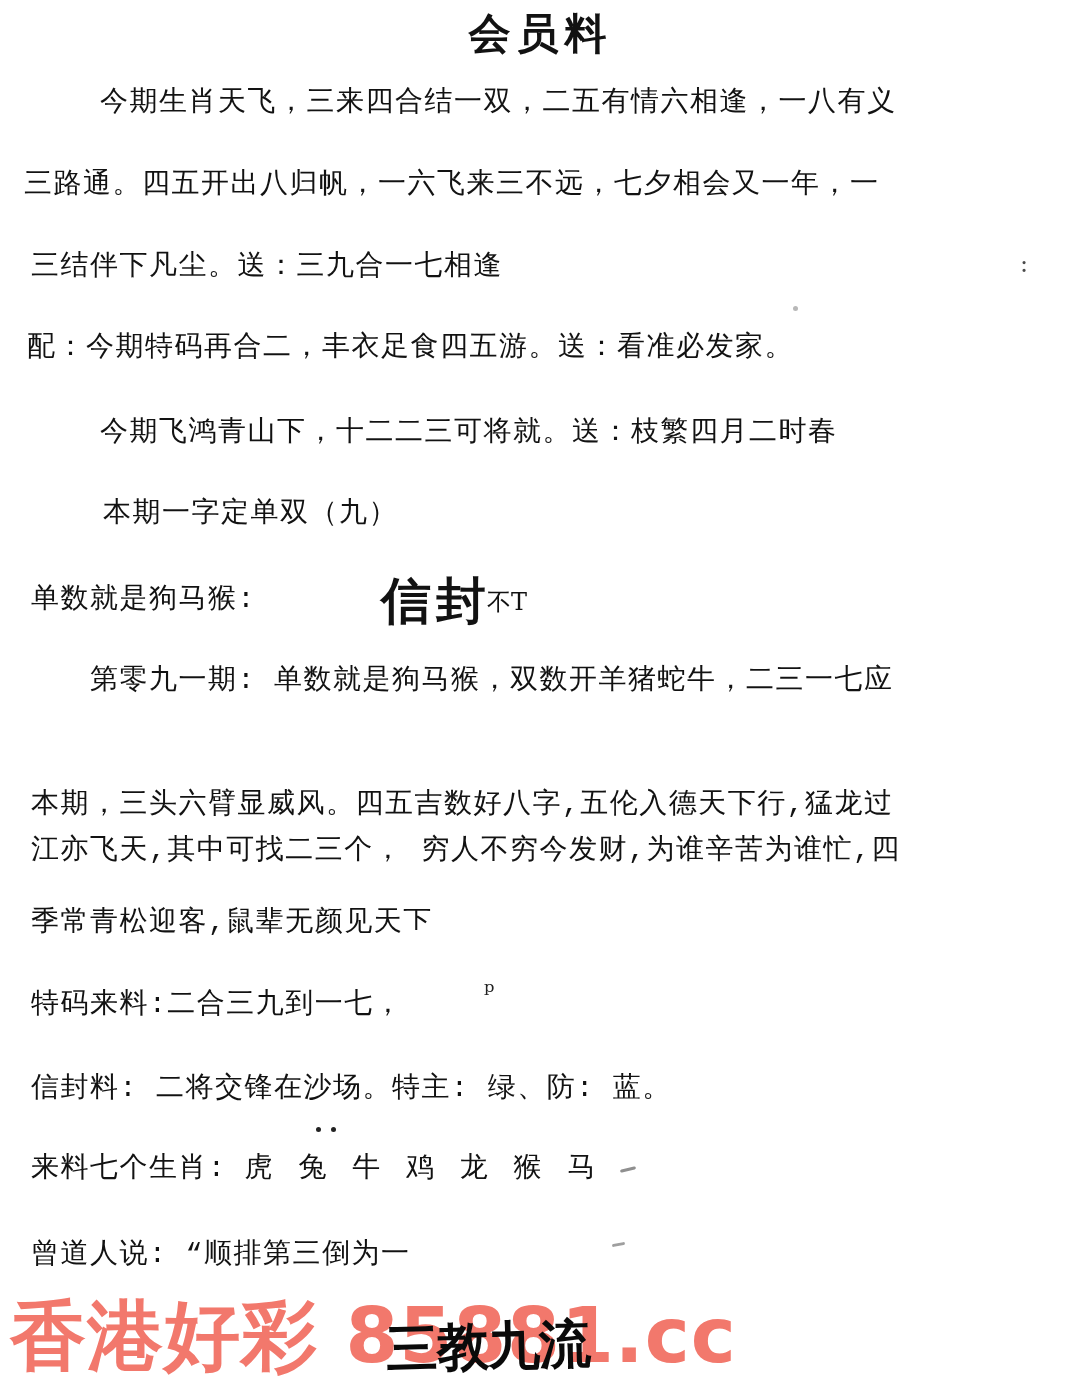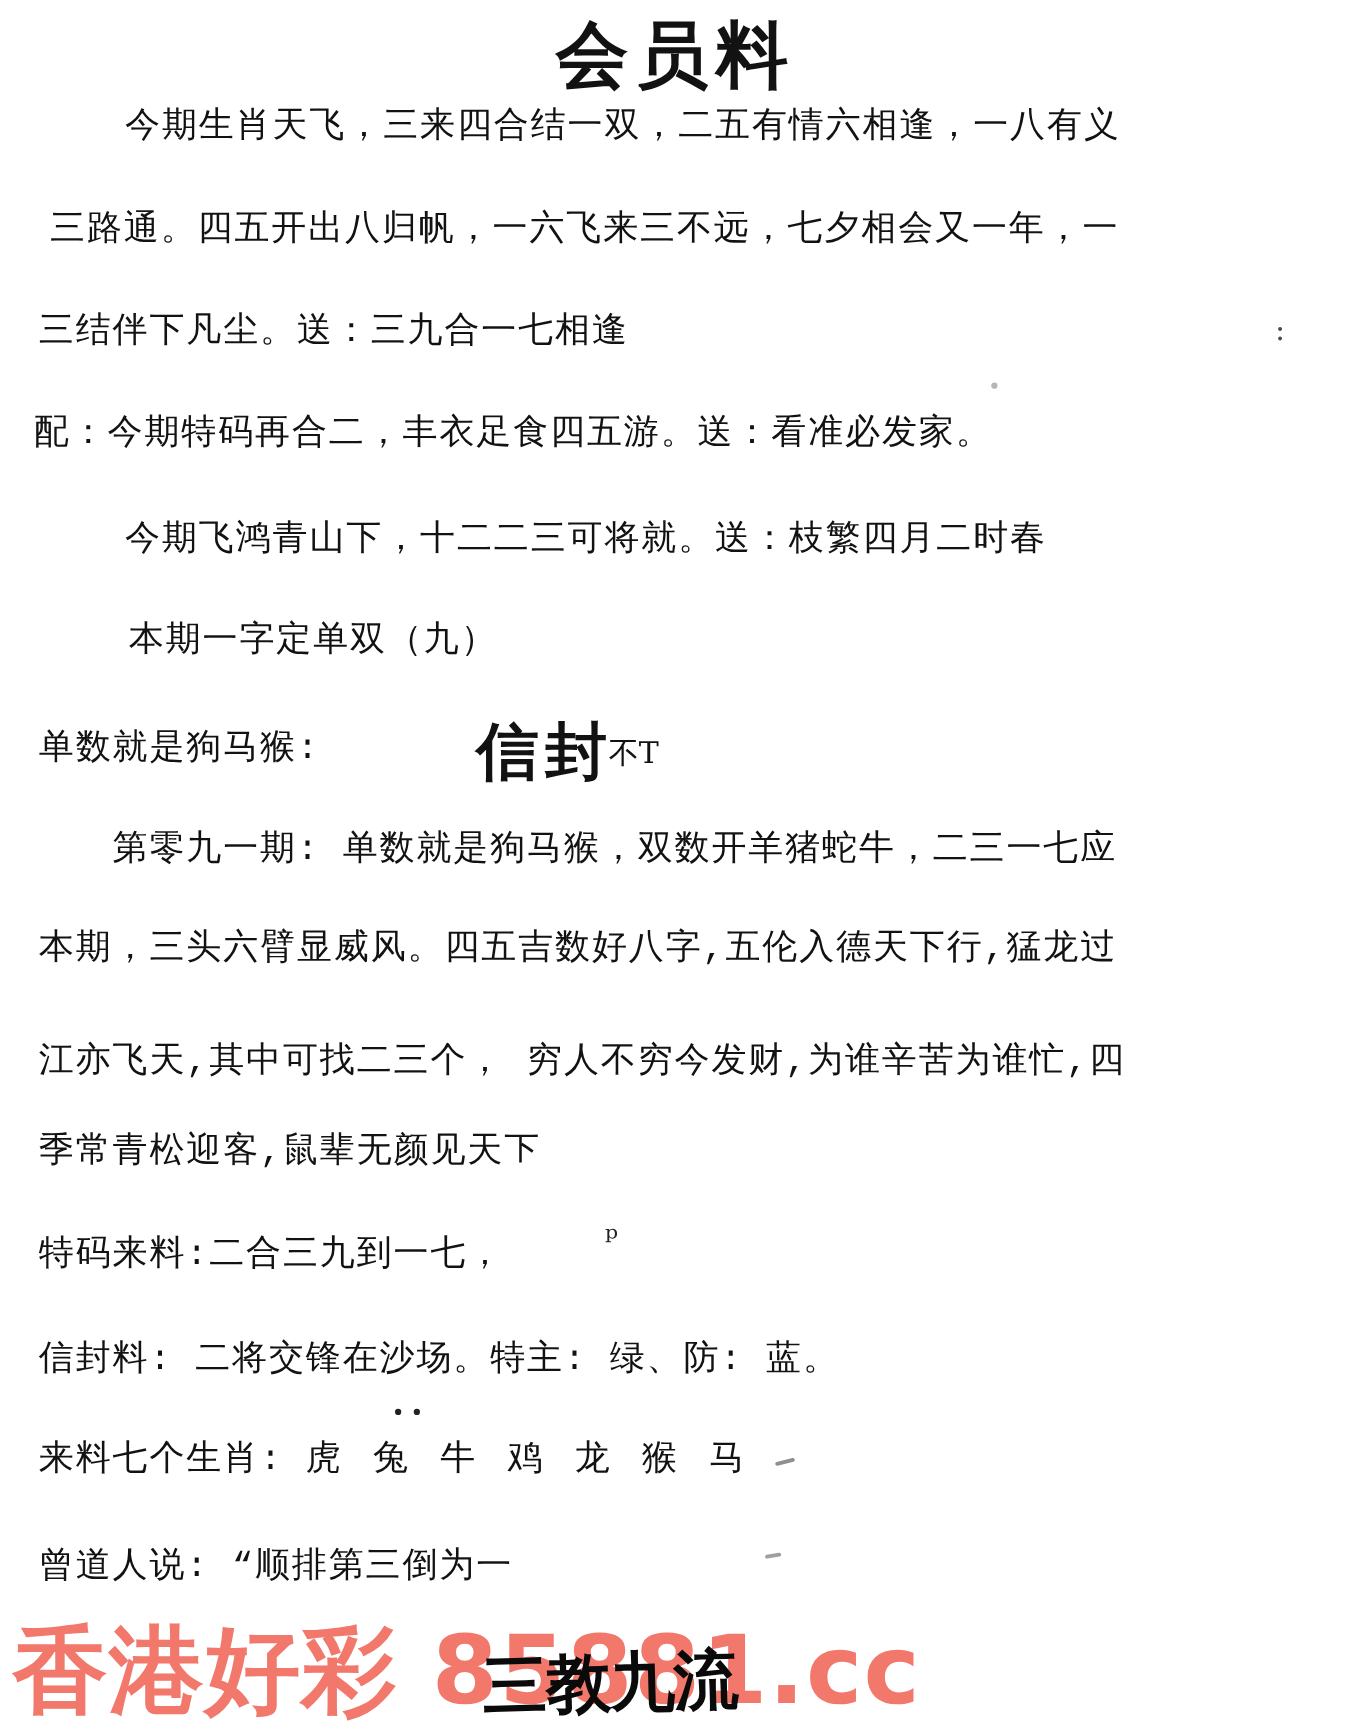--- a/index.html
+++ b/index.html
@@ -15,21 +15,21 @@
     overflow: hidden;
     font-family: "DejaVu Serif", serif;
     color: #121212;
   }
   .doc-title {
     position: absolute;
     top: 6px;
     left: 0;
     right: 0;
     text-align: center;
-    font-size: 58px;
+    font-size: 42px;
     font-weight: bold;
     letter-spacing: 6px;
     white-space: pre;
   }
   .line {
     position: absolute;
     font-size: 28px;
     letter-spacing: 1.5px;
     white-space: pre;
     line-height: 1.2;
@@ -112,28 +112,28 @@
     font-weight: bold;
     font-family: "DejaVu Serif", serif;
     color: #0a0a0a;
     letter-spacing: -1px;
     transform: rotate(-1.5deg);
     white-space: pre;
     z-index: 2;
   }
   
   .l-p1a { top: 86px;  left: 100px; }
-  .l-p1b { top: 168px; left: 40px; }
+  .l-p1b { top: 168px; left: 24px; }
   .l-p1c { top: 250px; left: 31px; }
   .l-p2  { top: 331px; left: 27px; }
   .l-p3  { top: 416px; left: 100px; }
   .l-p4  { top: 497px; left: 103px; }
   .l-letter { top: 583px; left: 31px; }
   .l-p5a { top: 664px; left: 90px; }
-  .l-p5b { top: 743px; left: 31px; }
+  .l-p5b { top: 788px; left: 31px; }
   .l-p5c { top: 834px; left: 31px; }
   .l-p5d { top: 906px; left: 31px; text-align: center; }
   .l-p6  { top: 988px; left: 31px; }
   .l-p7  { top: 1072px; left: 31px; }
   .l-p8  { top: 1152px; left: 31px; text-align: center; }
   .l-p9  { top: 1238px; left: 31px; }
 </style>
 </head>
 <body>
 

